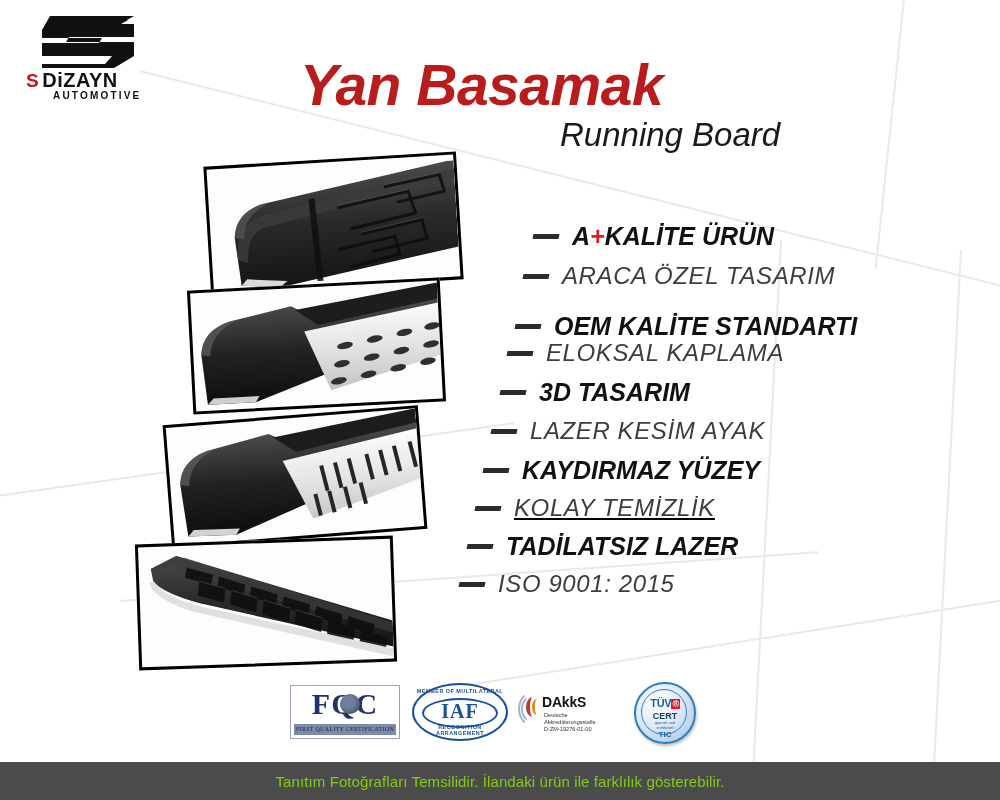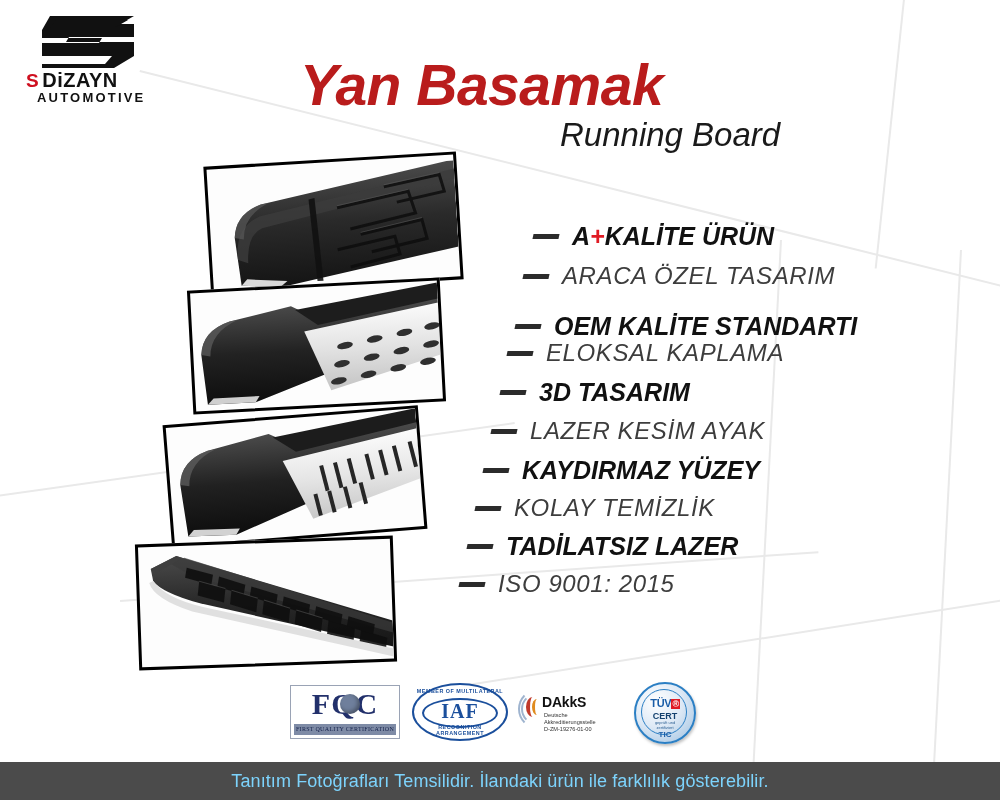--- a/index.html
+++ b/index.html
@@ -35,22 +35,22 @@
     position: absolute; left: 4px; top: 53px;
     font-size: 20px; font-weight: bold;
     letter-spacing: 0.5px; color: #111;
     white-space: nowrap;
   }
   .logo-word .sred {
     color: #cf1020; font-weight: bold;
     font-size: 19px; padding-right: 3px;
   }
   .logo-sub {
-    position: absolute; left: 15px; top: 74px;
-    font-size: 13px; font-weight: bold;
+    position: absolute; left: 31px; top: 74px;
+    font-size: 10px; font-weight: bold;
     letter-spacing: 2.2px; color: #111;
   }
 
   
   #title {
     position: absolute;
     left: 300px; top: 52px;
     font-size: 57px; font-weight: bold; font-style: italic;
     color: #b91c1c; letter-spacing: -0.5px;
     white-space: nowrap;
@@ -240,21 +240,21 @@
 
   
   #footer {
     position: absolute;
     left: 0; bottom: 0;
     width: 1000px; height: 38px;
     background: #4b4b4b;
     display: flex; align-items: center; justify-content: center;
   }
   #footer span {
-    color: #7dd3fc; font-size: 18px; letter-spacing: .1px;
+    color: #84cc16; font-size: 15px; letter-spacing: .1px;
   }
 </style>
 </head>
 <body>
 
 <div id="stage">
 
   <div class="bgline" style="left:140px; top:70px; width:900px; height:1.5px; transform: rotate(14deg);"></div>
   <div class="bgline" style="left:-40px; top:500px; width:560px; height:1.5px; transform: rotate(-8deg);"></div>
   <div class="bgline" style="left:430px; top:690px; width:620px; height:1.5px; transform: rotate(-9deg);"></div>
@@ -444,21 +444,21 @@
     <div class="feat strong" style="left:28px; top:234px;">
       <span class="dash"></span>
       <span class="ftxt">KAYDIRMAZ YÜZEY</span>
     </div>
 
     <div class="feat light" style="left:36px; top:195px;">
       <span class="dash"></span>
       <span class="ftxt">LAZER KESİM AYAK</span>
     </div>
 
-    <div class="feat light" style="left:20px; top:272px;">
+    <div class="feat light" style="left:20px; top:272px;text-decoration:underline;">
       <span class="dash"></span>
       <span class="ftxt">KOLAY TEMİZLİK</span>
     </div>
 
     <div class="feat strong" style="left:12px; top:310px;">
       <span class="dash"></span>
       <span class="ftxt">TADİLATSIZ LAZER</span>
     </div>
 
     <div class="feat light" style="left:4px; top:348px;">

